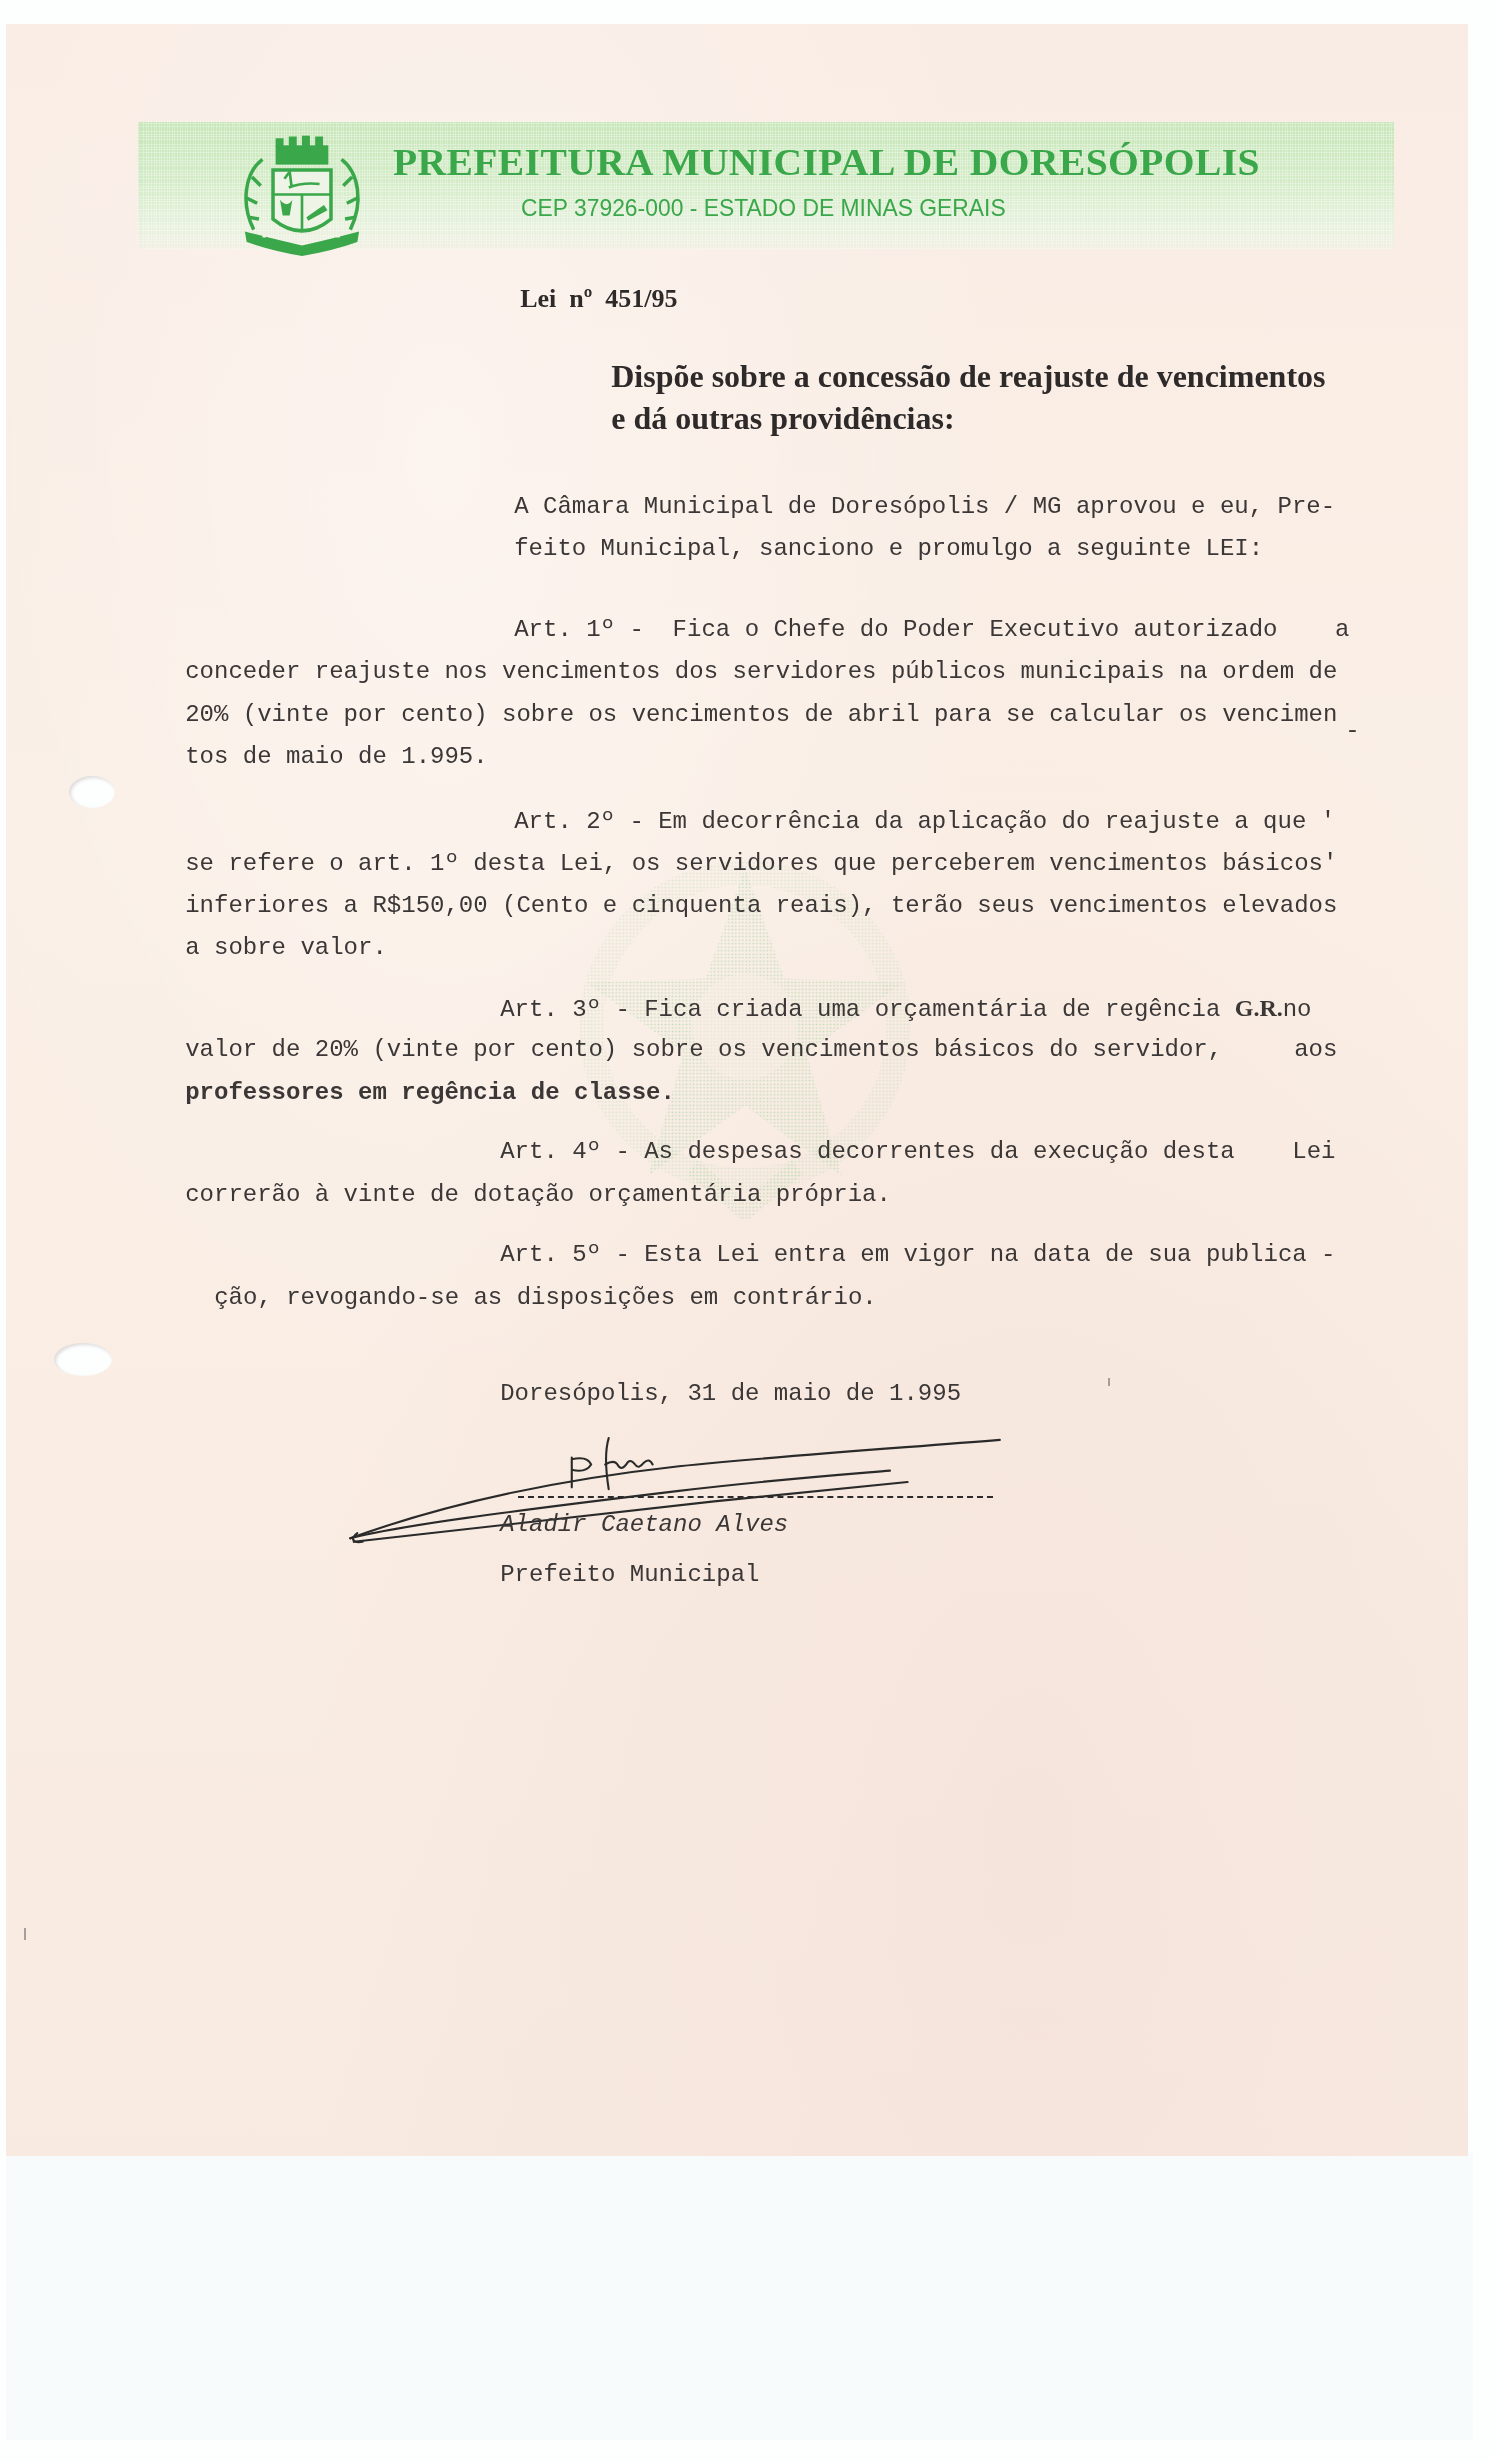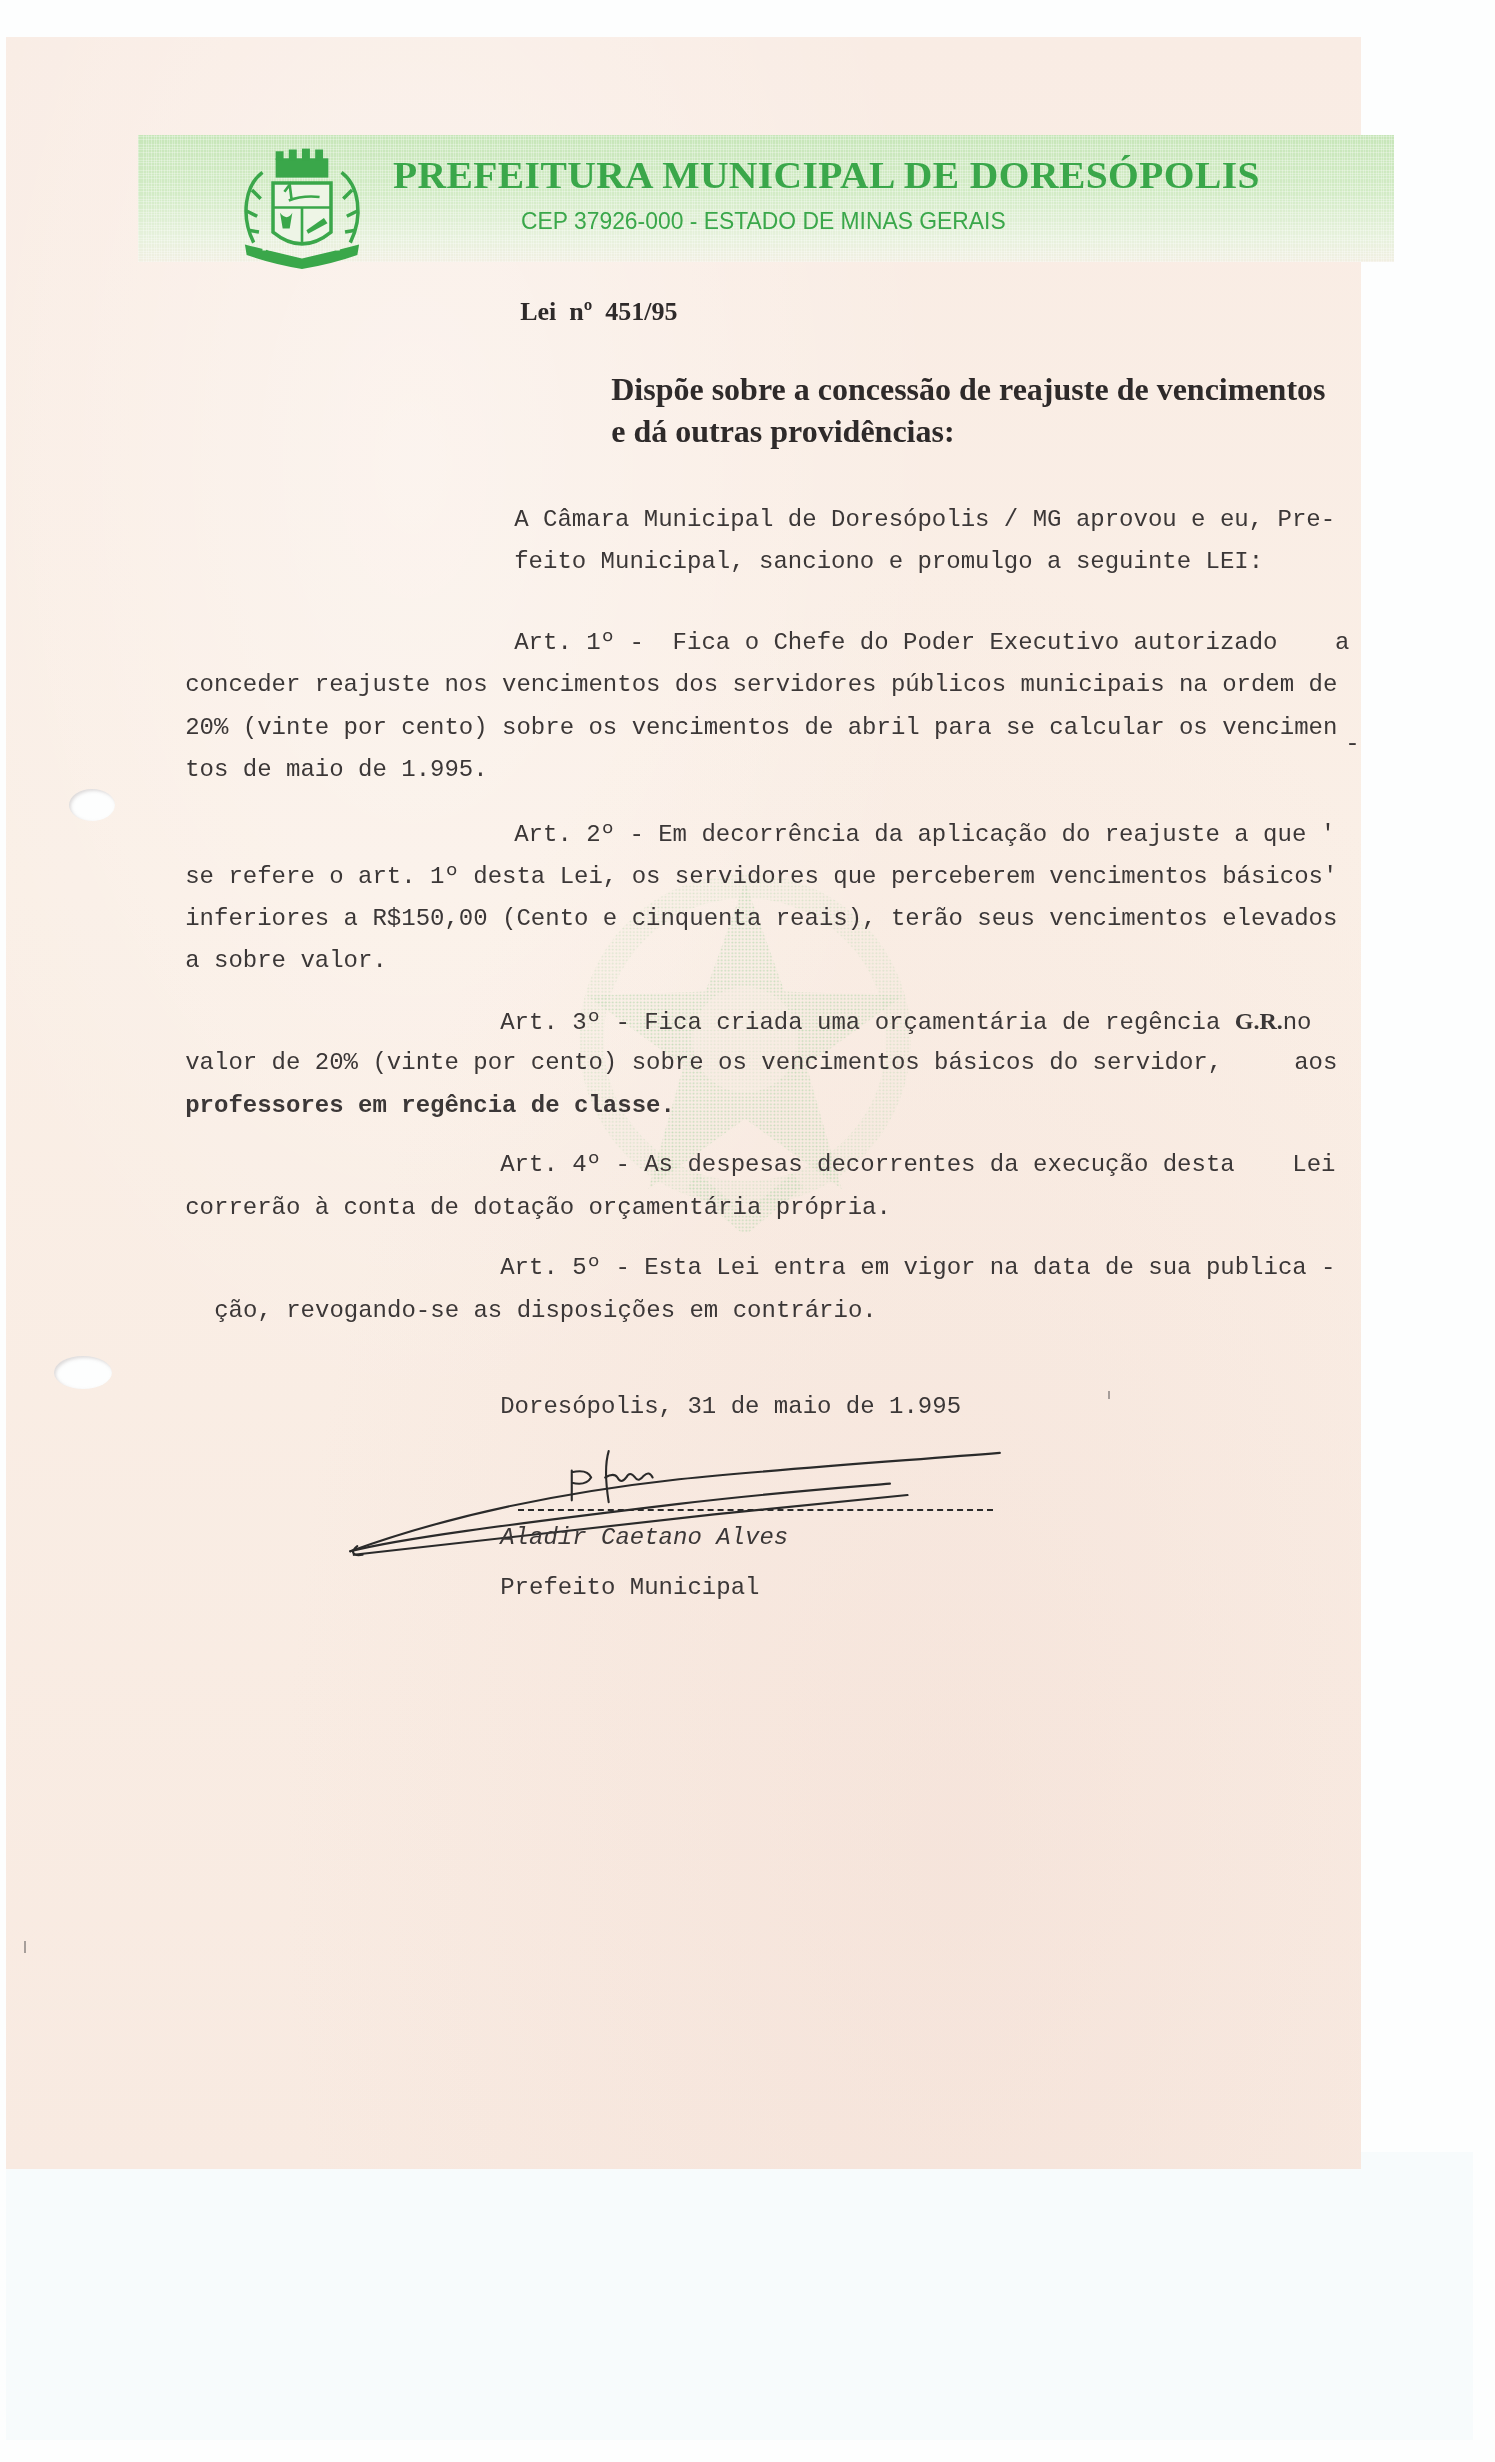--- a/index.html
+++ b/index.html
@@ -7,21 +7,21 @@
     width: 1495px; height: 2462px; position: relative; overflow: hidden;
     background: #fdfefe;
     font-family: "Liberation Mono", "DejaVu Sans Mono", monospace;
     color: #3a3636;
   }
   .scanbed {
     position: absolute; left: 6.2px; top: 2152px; width: 1467px; height: 288px;
     background: #f7fbfc;
   }
   .paper {
-    position: absolute; left: 6.2px; top: 37px; width: 1355px; height: 2132px;
+    position: absolute; left: 6.2px; top: 24px; width: 1462px; height: 2132px;
     background:
       radial-gradient(ellipse at 30% 20%, rgba(255,255,255,0.35), rgba(255,255,255,0) 40%),
       radial-gradient(ellipse at 70% 85%, rgba(240,215,205,0.35), rgba(255,255,255,0) 50%),
       linear-gradient(180deg, #f9ece4 0%, #faefe6 40%, #f8eae1 100%);
   }
   .banner {
     position: absolute; left: 132px; top: 98px; width: 1256px; height: 127px;
     background:
       repeating-linear-gradient(90deg, rgba(255,255,255,0.28) 0 0.9px, rgba(255,255,255,0) 0.9px 2.6px),
       repeating-linear-gradient(0deg, rgba(255,255,255,0.28) 0 0.9px, rgba(255,255,255,0) 0.9px 2.6px),
@@ -127,21 +127,21 @@
   <div class="line" style="left:508px; top:782px;">Art. 2º - Em decorrência da aplicação do reajuste a que '</div>
   <div class="line" style="left:179px; top:824px;">se refere o art. 1º desta Lei, os servidores que perceberem vencimentos básicos'</div>
   <div class="line" style="left:179px; top:866px;">inferiores a R$150,00 (Cento e cinquenta reais), terão seus vencimentos elevados</div>
   <div class="line" style="left:179px; top:908px;">a sobre valor.</div>
 
   <div class="line" style="left:494px; top:968px;"><span>Art. 3º - Fica criada uma orçamentária de regência </span><span class="gr">G.R.</span><span>no</span></div>
   <div class="line" style="left:179px; top:1010px;">valor de 20% (vinte por cento) sobre os vencimentos básicos do servidor,     aos</div>
   <div class="line" style="left:179px; top:1053px;font-weight:bold;">professores em regência de classe.</div>
 
   <div class="line" style="left:494px; top:1112px;">Art. 4º - As despesas decorrentes da execução desta    Lei</div>
-  <div class="line" style="left:179px; top:1155px;">correrão à conta de dotação orçamentária própria.</div>
+  <div class="line" style="left:179px; top:1155px;">correrão à vinte de dotação orçamentária própria.</div>
 
   <div class="line" style="left:494px; top:1215px;">Art. 5º - Esta Lei entra em vigor na data de sua publica -</div>
   <div class="line" style="left:179px; top:1258px;margin-left:29px;">ção, revogando-se as disposições em contrário.</div>
 
   <div class="line" style="left:494px; top:1354px;">Doresópolis, 31 de maio de 1.995</div>
 
   <div class="sigline"></div>
   <svg class="signature" viewBox="0 0 760 150">
     <g fill="none" stroke="#2a2a2a" stroke-width="2.4" stroke-linecap="round">
       <path d="M6 122 C 80 95, 200 60, 380 40 C 500 28, 620 20, 745 10"></path>

